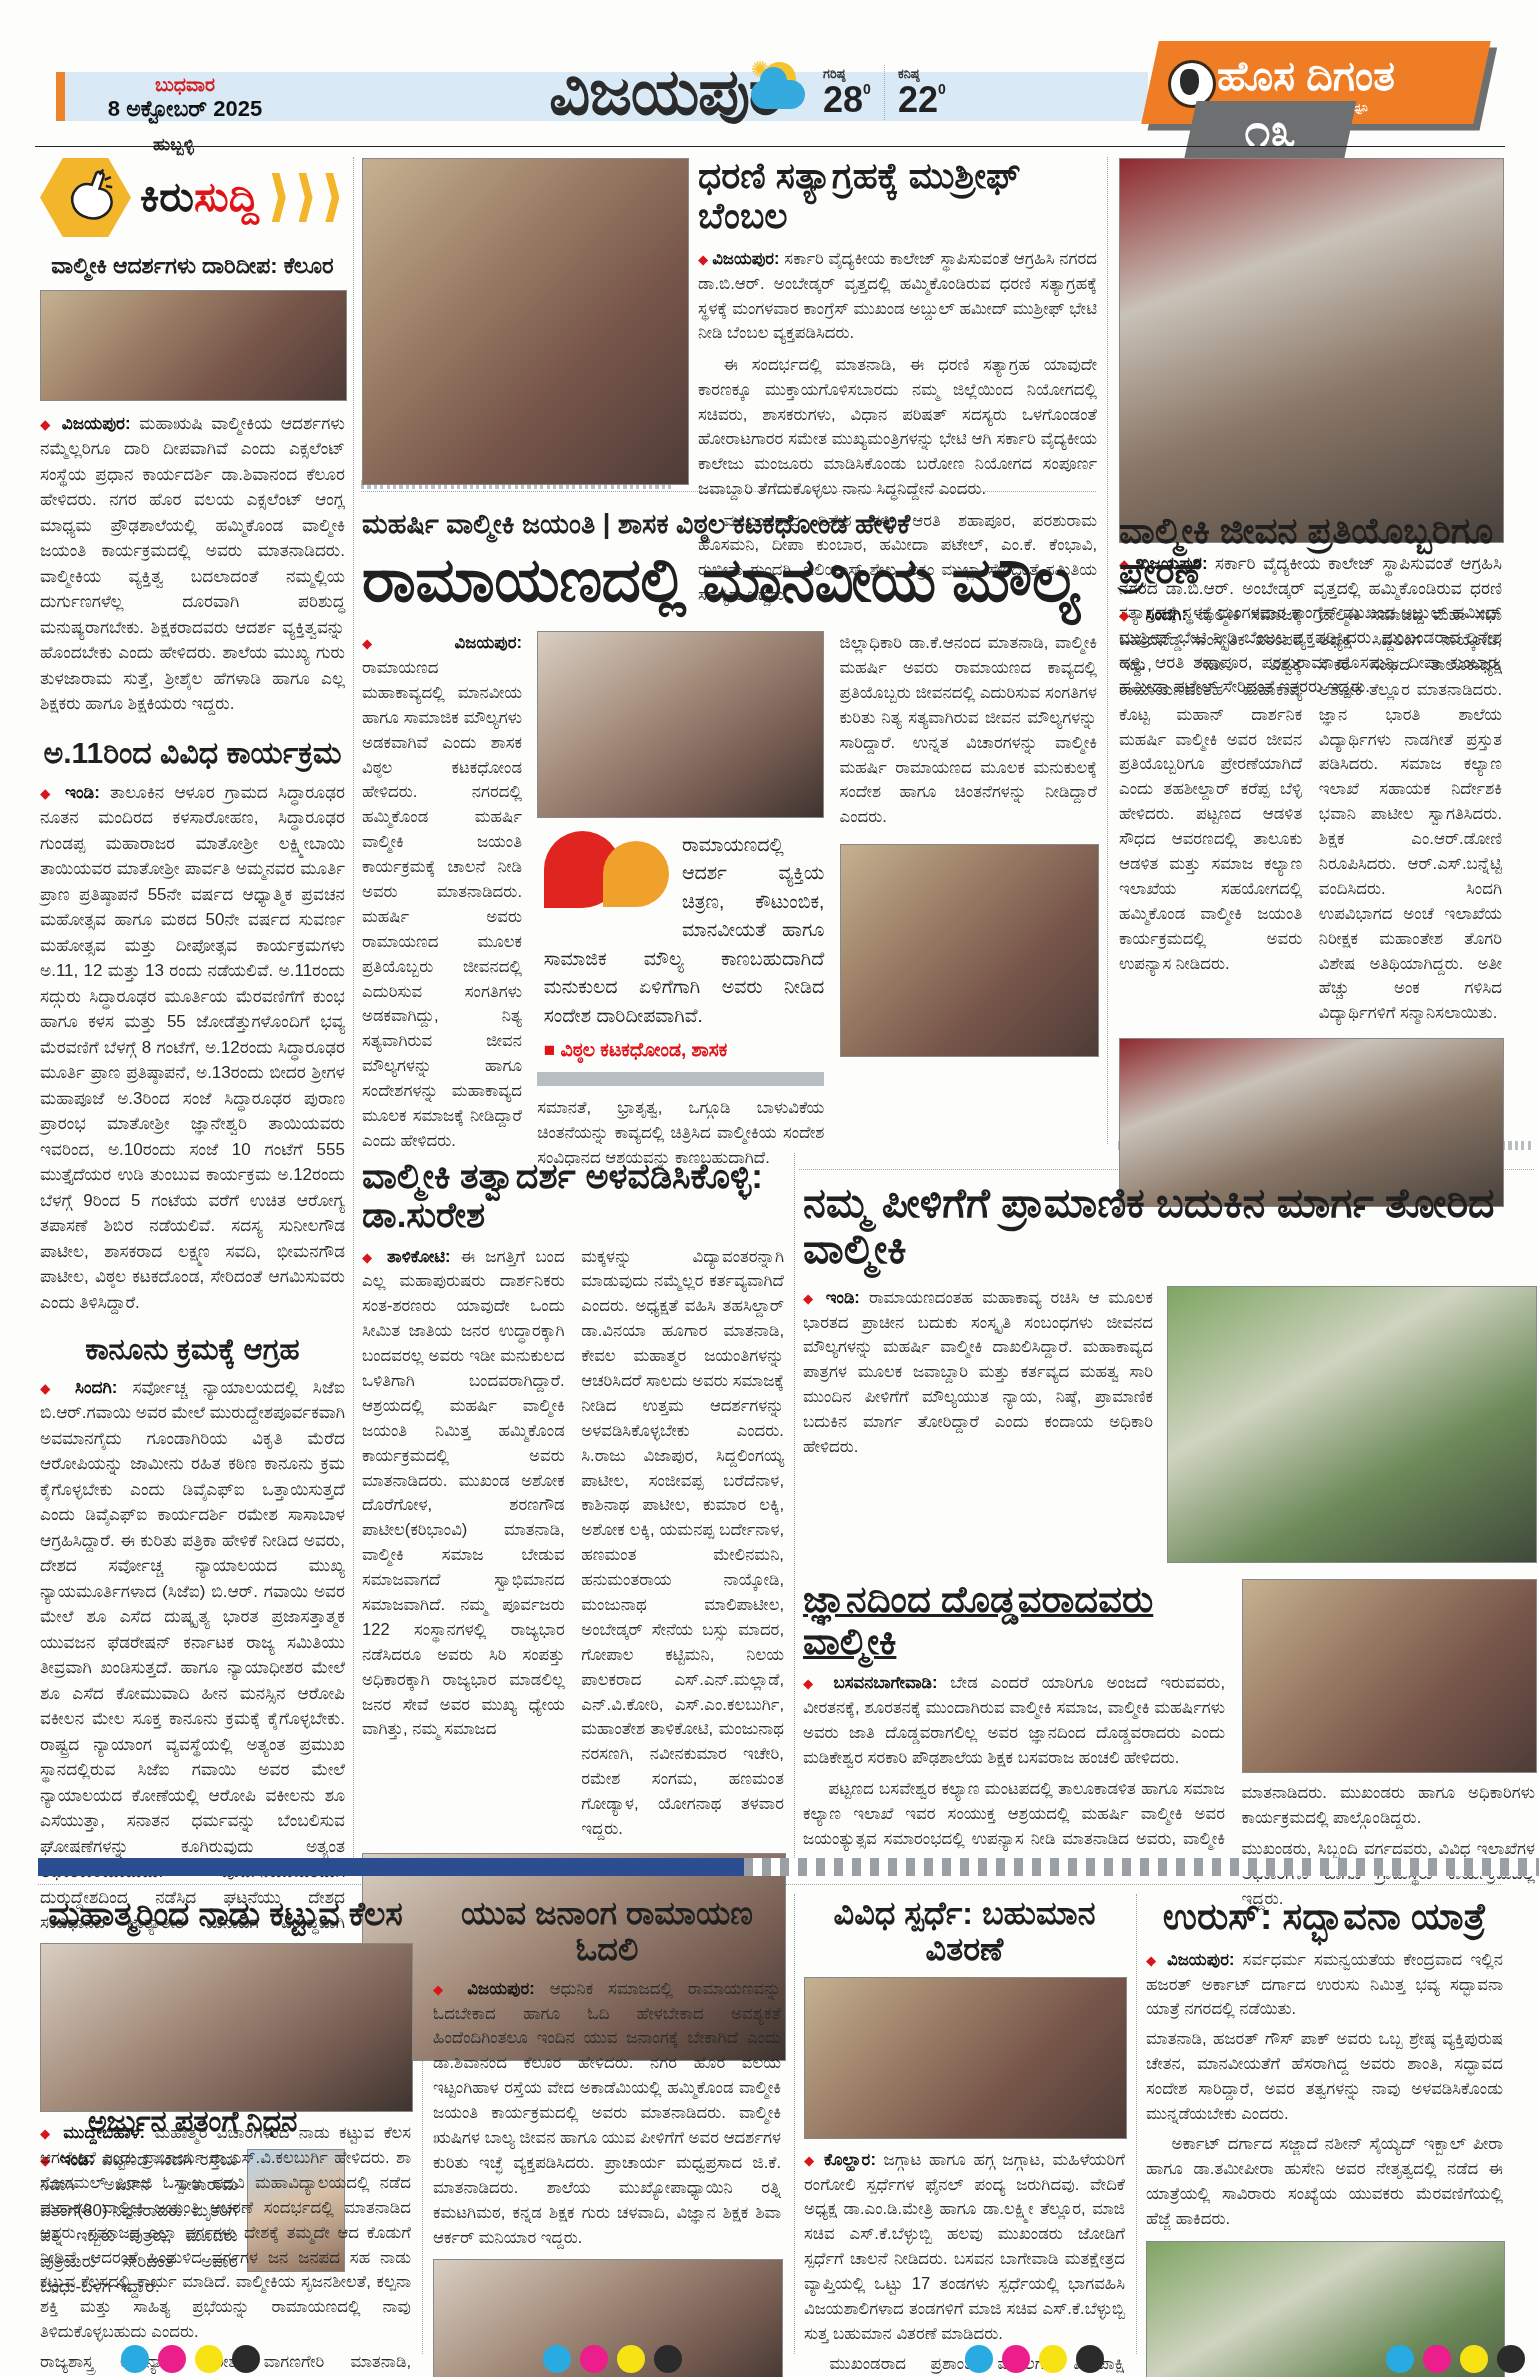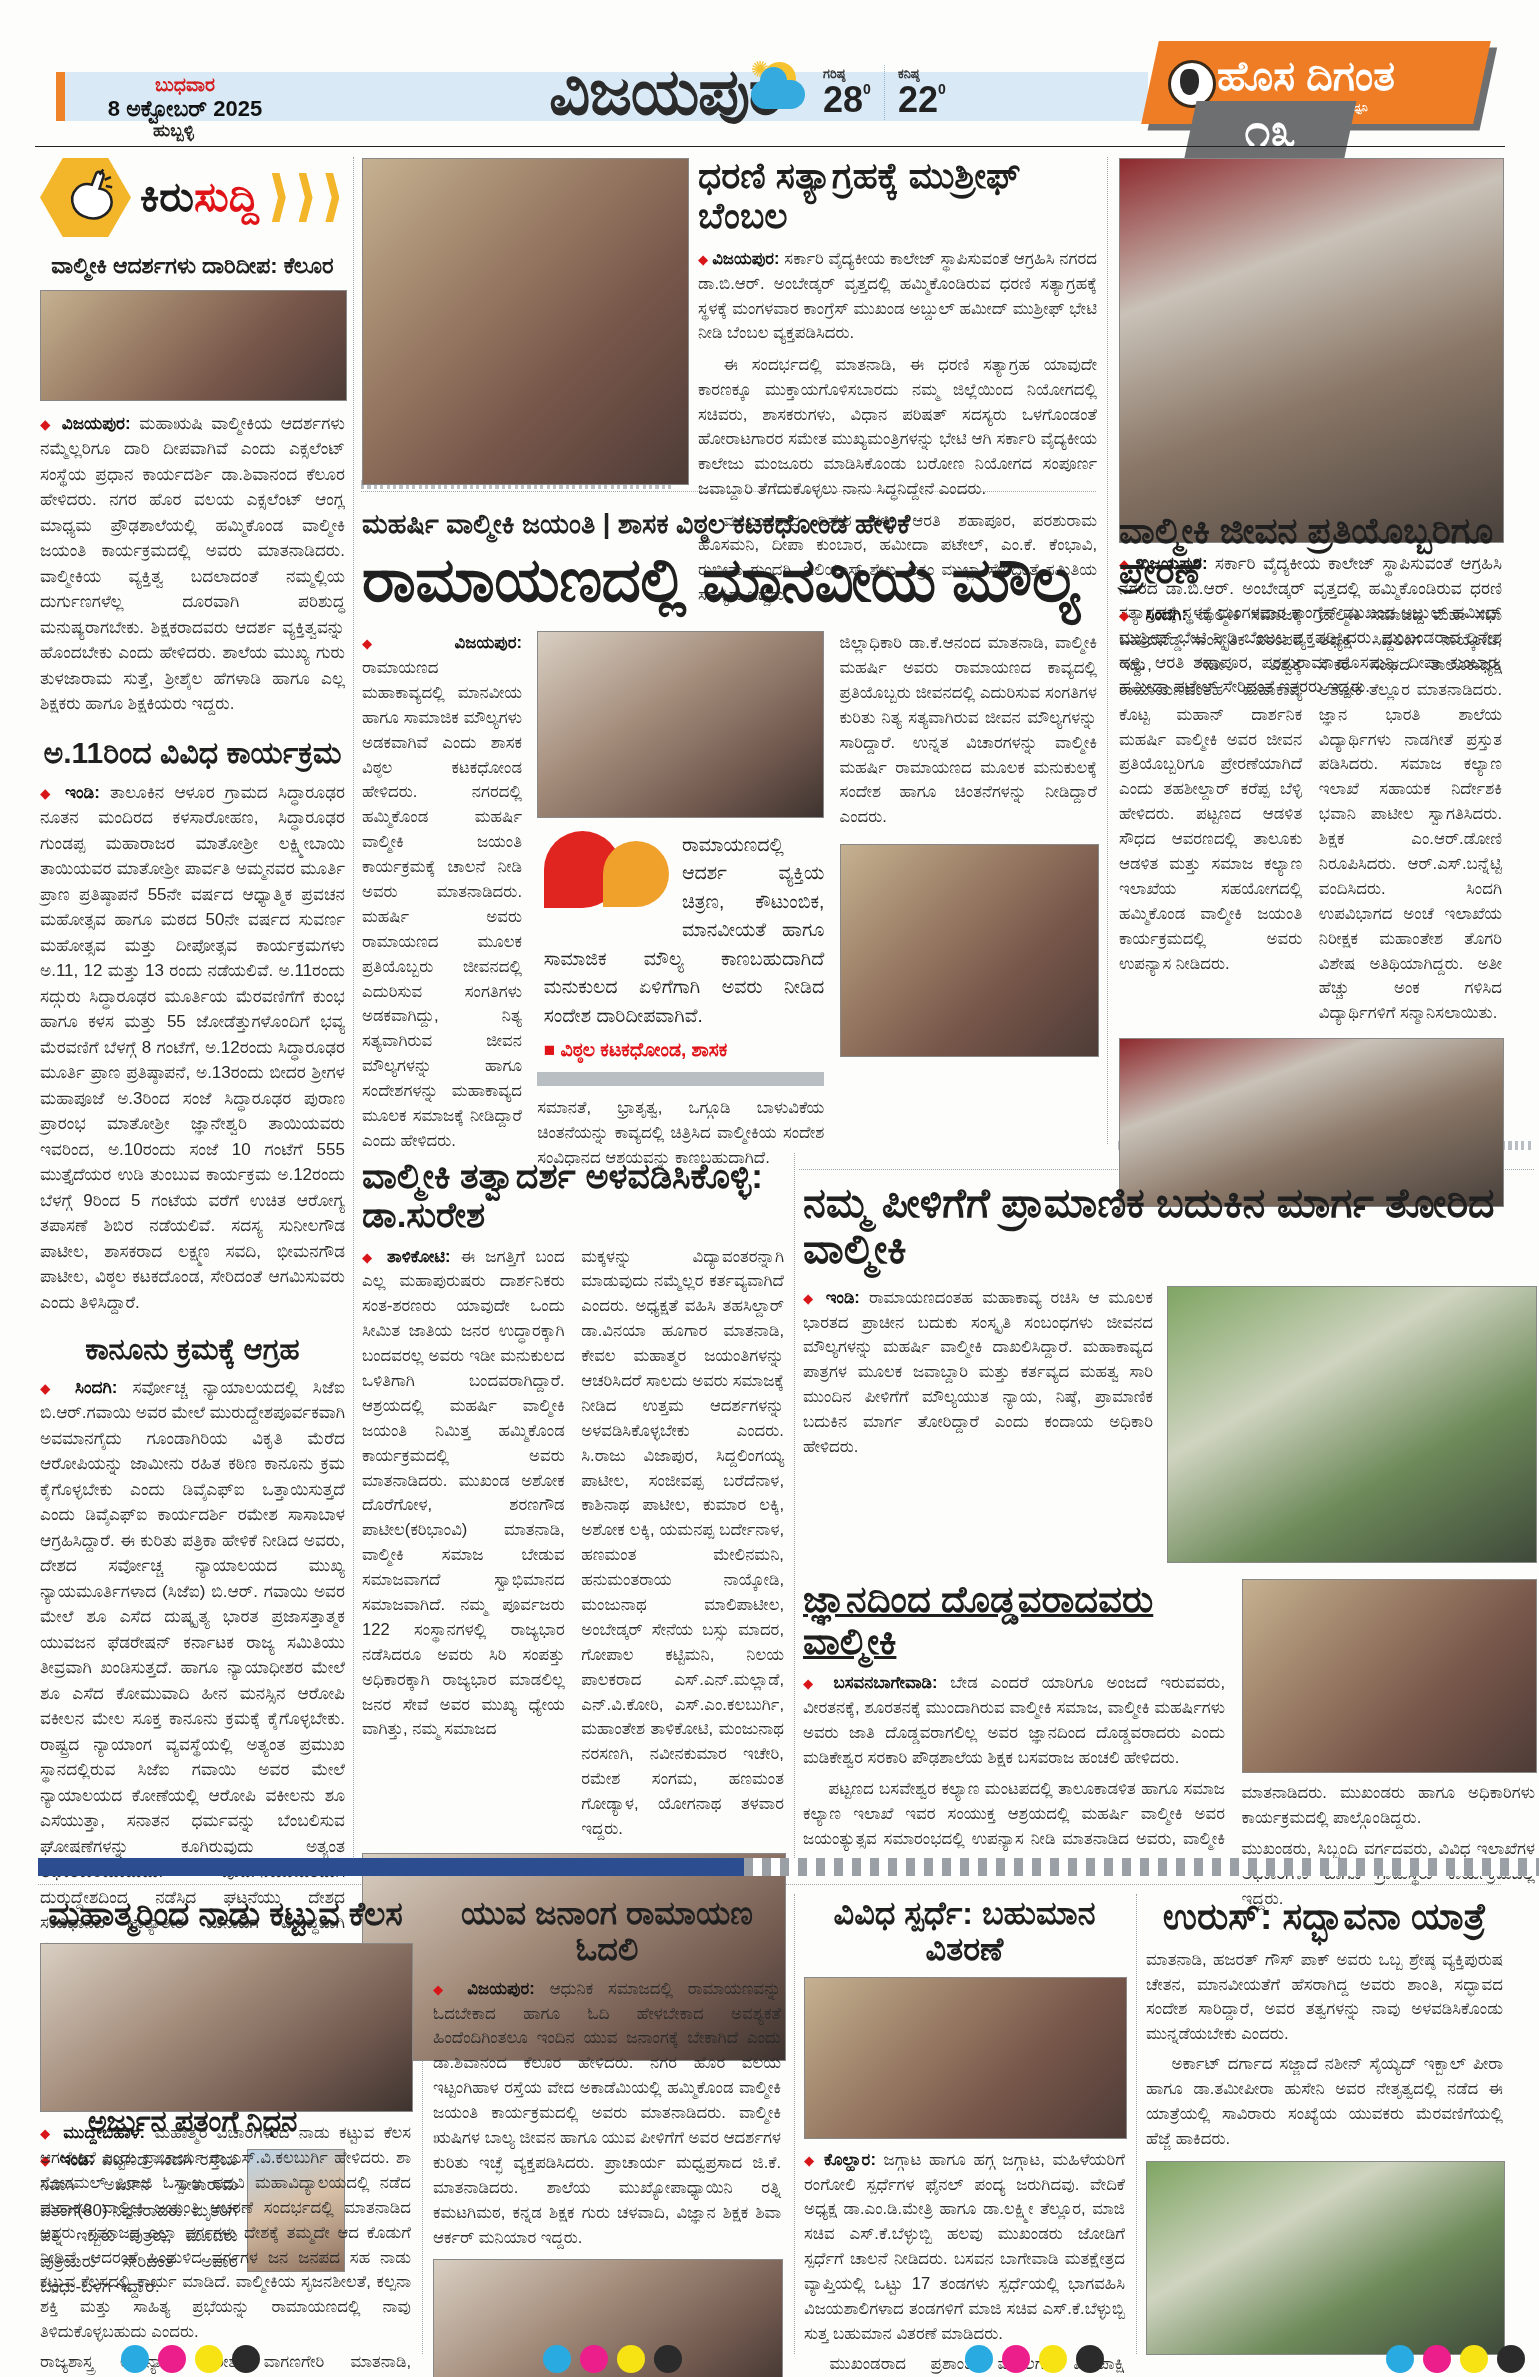--- a/index.html
+++ b/index.html
@@ -5,21 +5,21 @@
   html,body{margin:0;padding:0;background:#e8e8e4;}
   .page{position:relative;width:1540px;height:2377px;background:#fdfdfb;margin:0 auto;
         font-family:"Liberation Sans","DejaVu Sans",sans-serif;color:#1b1b1b;overflow:hidden;}
   
   .hdr-rule{position:absolute;left:35px;right:35px;top:146px;border-top:1.9px solid #222;}
   .datebar{position:absolute;left:65px;top:72px;width:1083px;height:49px;background:#d9eaf6;}
   .datebar-accent{position:absolute;left:56px;top:72px;width:10.2px;height:49px;background:#ef8329;}
   .datebox{position:absolute;left:83px;top:74px;width:204px;text-align:center;line-height:1.15;}
   .day{color:#d21d1f;font-weight:bold;font-size:19px;}
   .date{font-weight:bold;font-size:22px;color:#111;}
-  .edition{position:absolute;left:153px;top:121px;font-size:17px;font-weight:bold;color:#222;text-align:center;}
+  .edition{position:absolute;left:153px;top:135px;font-size:17px;font-weight:bold;color:#222;text-align:center;}
   .city-title{position:absolute;left:549px;top:55px;font-size:64px;font-weight:900;color:#2b2b2b;letter-spacing:-1.3px;}
   .weather{position:absolute;left:751px;top:61px;width:268px;height:70px;}
   .sun{position:absolute;left:11.5px;top:1.3px;width:33px;height:33px;border-radius:50%;background:#f6c22e;}
   .ray{position:absolute;left:0;top:-3.8px;width:58px;height:25.6px;color:#f6c22e;font-size:22px;}
   .cloud{position:absolute;left:0px;top:19px;width:54px;height:29px;border-radius:25.6px;background:#35aadf;}
   .cloud:before{content:"";position:absolute;left:9px;top:-12.8px;width:27px;height:27px;border-radius:50%;background:#35aadf;}
   .wlabel{font-size:12.8px;font-weight:bold;color:#333;}
   .wval{font-size:36px;font-weight:900;color:#222;line-height:1;}
   .wdeg{font-size:14px;vertical-align:top;}
   .wcell{position:absolute;top:5.1px;text-align:left;}
@@ -301,20 +301,24 @@
     <div class="photo" style="width:321px;height:160px;"></div>
     <div class="body" style="margin-top:9px;">
       <span class="dl">ಕೊಲ್ಹಾರ:</span>
       <span>ಜಗ್ಗಾಟ ಹಾಗೂ ಹಗ್ಗ ಜಗ್ಗಾಟ, ಮಹಿಳೆಯರಿಗೆ ರಂಗೋಲಿ ಸ್ಪರ್ಧೆಗಳ ಫೈನಲ್ ಪಂದ್ಯ ಜರುಗಿದವು. ವೇದಿಕೆ ಅಧ್ಯಕ್ಷ ಡಾ.ಎಂ.ಡಿ.ಮೇತ್ರಿ ಹಾಗೂ ಡಾ.ಲಕ್ಷ್ಮೀ ತೆಲ್ಲೂರ, ಮಾಜಿ ಸಚಿವ ಎಸ್.ಕೆ.ಬೆಳ್ಳುಬ್ಬಿ ಹಲವು ಮುಖಂಡರು ಜೋಡಿಗೆ ಸ್ಪರ್ಧೆಗೆ ಚಾಲನೆ ನೀಡಿದರು. ಬಸವನ ಬಾಗೇವಾಡಿ ಮತಕ್ಷೇತ್ರದ ವ್ಯಾಪ್ತಿಯಲ್ಲಿ ಒಟ್ಟು 17 ತಂಡಗಳು ಸ್ಪರ್ಧೆಯಲ್ಲಿ ಭಾಗವಹಿಸಿ ವಿಜಯಶಾಲಿಗಳಾದ ತಂಡಗಳಿಗೆ ಮಾಜಿ ಸಚಿವ ಎಸ್.ಕೆ.ಬೆಳ್ಳುಬ್ಬಿ ಸುತ್ತ ಬಹುಮಾನ ವಿತರಣೆ ಮಾಡಿದರು.</span>
     </div>
     <div class="body" style="margin-top:5.1px;text-indent:25.6px;">ಮುಖಂಡರಾದ ಪ್ರಶಾಂತ ಮೂಲಗೆ, ವಿರುಪಾಕ್ಷಿ ಕೋಲಕಾರ, ಕಲ್ಲಪ್ಪ ಸೊನ್ನದ, ಬಾಬು ಬಜಂತ್ರಿ, ಟಗಪ್ಪ ಬಾಳಿ, ಚಿನ್ನಪ್ಪ ಗಿಡ್ಡಪ್ಪಗೋಳ, ಸವಿತಾ ಬೆಳ್ಳುಬ್ಬಿ, ಶಾಂತಾ ಜೀಳಗಿ, ಮಂಜು ತುಂಬರವಟ್ಟಿ ಸೇರಿದಂತೆ ಇತರರು ಇದ್ದರು.</div>
   </div>
 
   <div class="art" style="left:1146px;top:1896px;width:357px;">
     <div class="hl" style="font-size:37px;text-align:center;margin-bottom:10.2px;">ಉರುಸ್: ಸದ್ಭಾವನಾ ಯಾತ್ರೆ</div>
+    <div class="body">
+      <span class="dl">ವಿಜಯಪುರ:</span>
+      <span>ಸರ್ವಧರ್ಮ ಸಮನ್ವಯತೆಯ ಕೇಂದ್ರವಾದ ಇಲ್ಲಿನ ಹಜರತ್ ಅರ್ಕಾಟ್ ದರ್ಗಾದ ಉರುಸು ನಿಮಿತ್ತ ಭವ್ಯ ಸದ್ಭಾವನಾ ಯಾತ್ರೆ ನಗರದಲ್ಲಿ ನಡೆಯಿತು.</span>
+    </div>
     <div class="body" style="margin-top:5.1px;">ಮಾತನಾಡಿ, ಹಜರತ್ ಗೌಸ್ ಪಾಕ್ ಅವರು ಒಬ್ಬ ಶ್ರೇಷ್ಠ ವ್ಯಕ್ತಿಪುರುಷ ಚೇತನ, ಮಾನವೀಯತೆಗೆ ಹೆಸರಾಗಿದ್ದ ಅವರು ಶಾಂತಿ, ಸದ್ಭಾವದ ಸಂದೇಶ ಸಾರಿದ್ದಾರೆ, ಅವರ ತತ್ವಗಳನ್ನು ನಾವು ಅಳವಡಿಸಿಕೊಂಡು ಮುನ್ನಡೆಯಬೇಕು ಎಂದರು.</div>
     <div class="body" style="margin-top:5.1px;text-indent:25.6px;">ಅರ್ಕಾಟ್ ದರ್ಗಾದ ಸಜ್ಜಾದೆ ನಶೀನ್ ಸೈಯ್ಯದ್ ಇಕ್ಬಾಲ್ ಪೀರಾ ಹಾಗೂ ಡಾ.ತಮೀಪೀರಾ ಹುಸೇನಿ ಅವರ ನೇತೃತ್ವದಲ್ಲಿ ನಡೆದ ಈ ಯಾತ್ರೆಯಲ್ಲಿ ಸಾವಿರಾರು ಸಂಖ್ಯೆಯ ಯುವಕರು ಮೆರವಣಿಗೆಯಲ್ಲಿ ಹೆಜ್ಜೆ ಹಾಕಿದರು.</div>
     <div class="photo green" style="width:357px;height:192px;margin-top:9px;"></div>
   </div>
 
   <div class="regdots" style="left:121px;top:2345px;">
     <i class="c-cy"></i>
       <i class="c-mg"></i>
       <i class="c-yl"></i>
       <i class="c-bk"></i>

